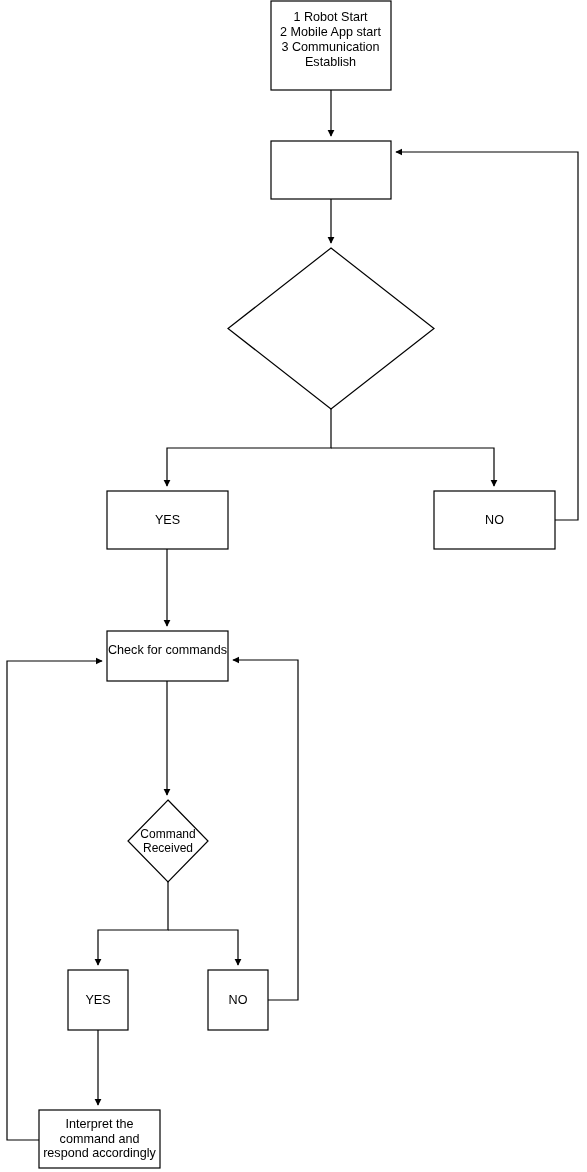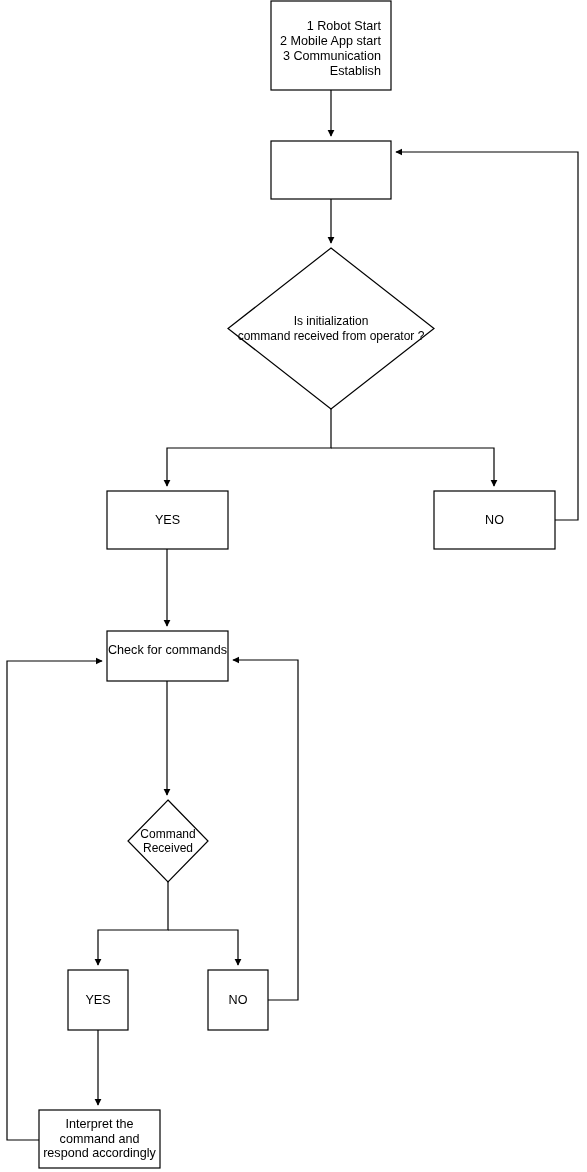--- a/index.html
+++ b/index.html
@@ -78,28 +78,26 @@
 
       <path d="M 268 1000 L 298 1000 L 298 660 L 233 660" marker-end="url(#arrow)"></path>
 
       <path d="M 98 1030 L 98 1105" marker-end="url(#arrow)"></path>
 
       <path d="M 39 1140 L 7 1140 L 7 661 L 102 661" marker-end="url(#arrow)"></path>
 
     </g>
   </svg>
 
-  <div class="node-text t13" style="left:271px; top:1px; width:119px; height:89px; align-items:flex-start; padding-top:18px; box-sizing:border-box;text-align:right;">1 Robot Start
+  <div class="node-text t13" style="left:271px; top:1px; width:119px; height:89px; align-items:flex-start; padding-top:9px; box-sizing:border-box;">1 Robot Start
 2 Mobile App start
 3 Communication
 Establish</div>
 
 
-  <div class="node-text t12" style="left:228px; top:248px; width:206px; height:161px;">Is initialization
-command received from operator ?</div>
 
   <div class="node-text t13" style="left:107px; top:491px; width:121px; height:58px;">YES</div>
 
   <div class="node-text t13" style="left:434px; top:491px; width:121px; height:58px;">NO</div>
 
   <div class="node-text t13" style="left:107px; top:631px; width:121px; height:50px; align-items:flex-start; padding-top:12px; box-sizing:border-box;border-radius:23px;">Check for commands</div>
 
   <div class="node-text t12" style="left:118px; top:800px; width:100px; height:82px;">Command
 Received</div>
 

